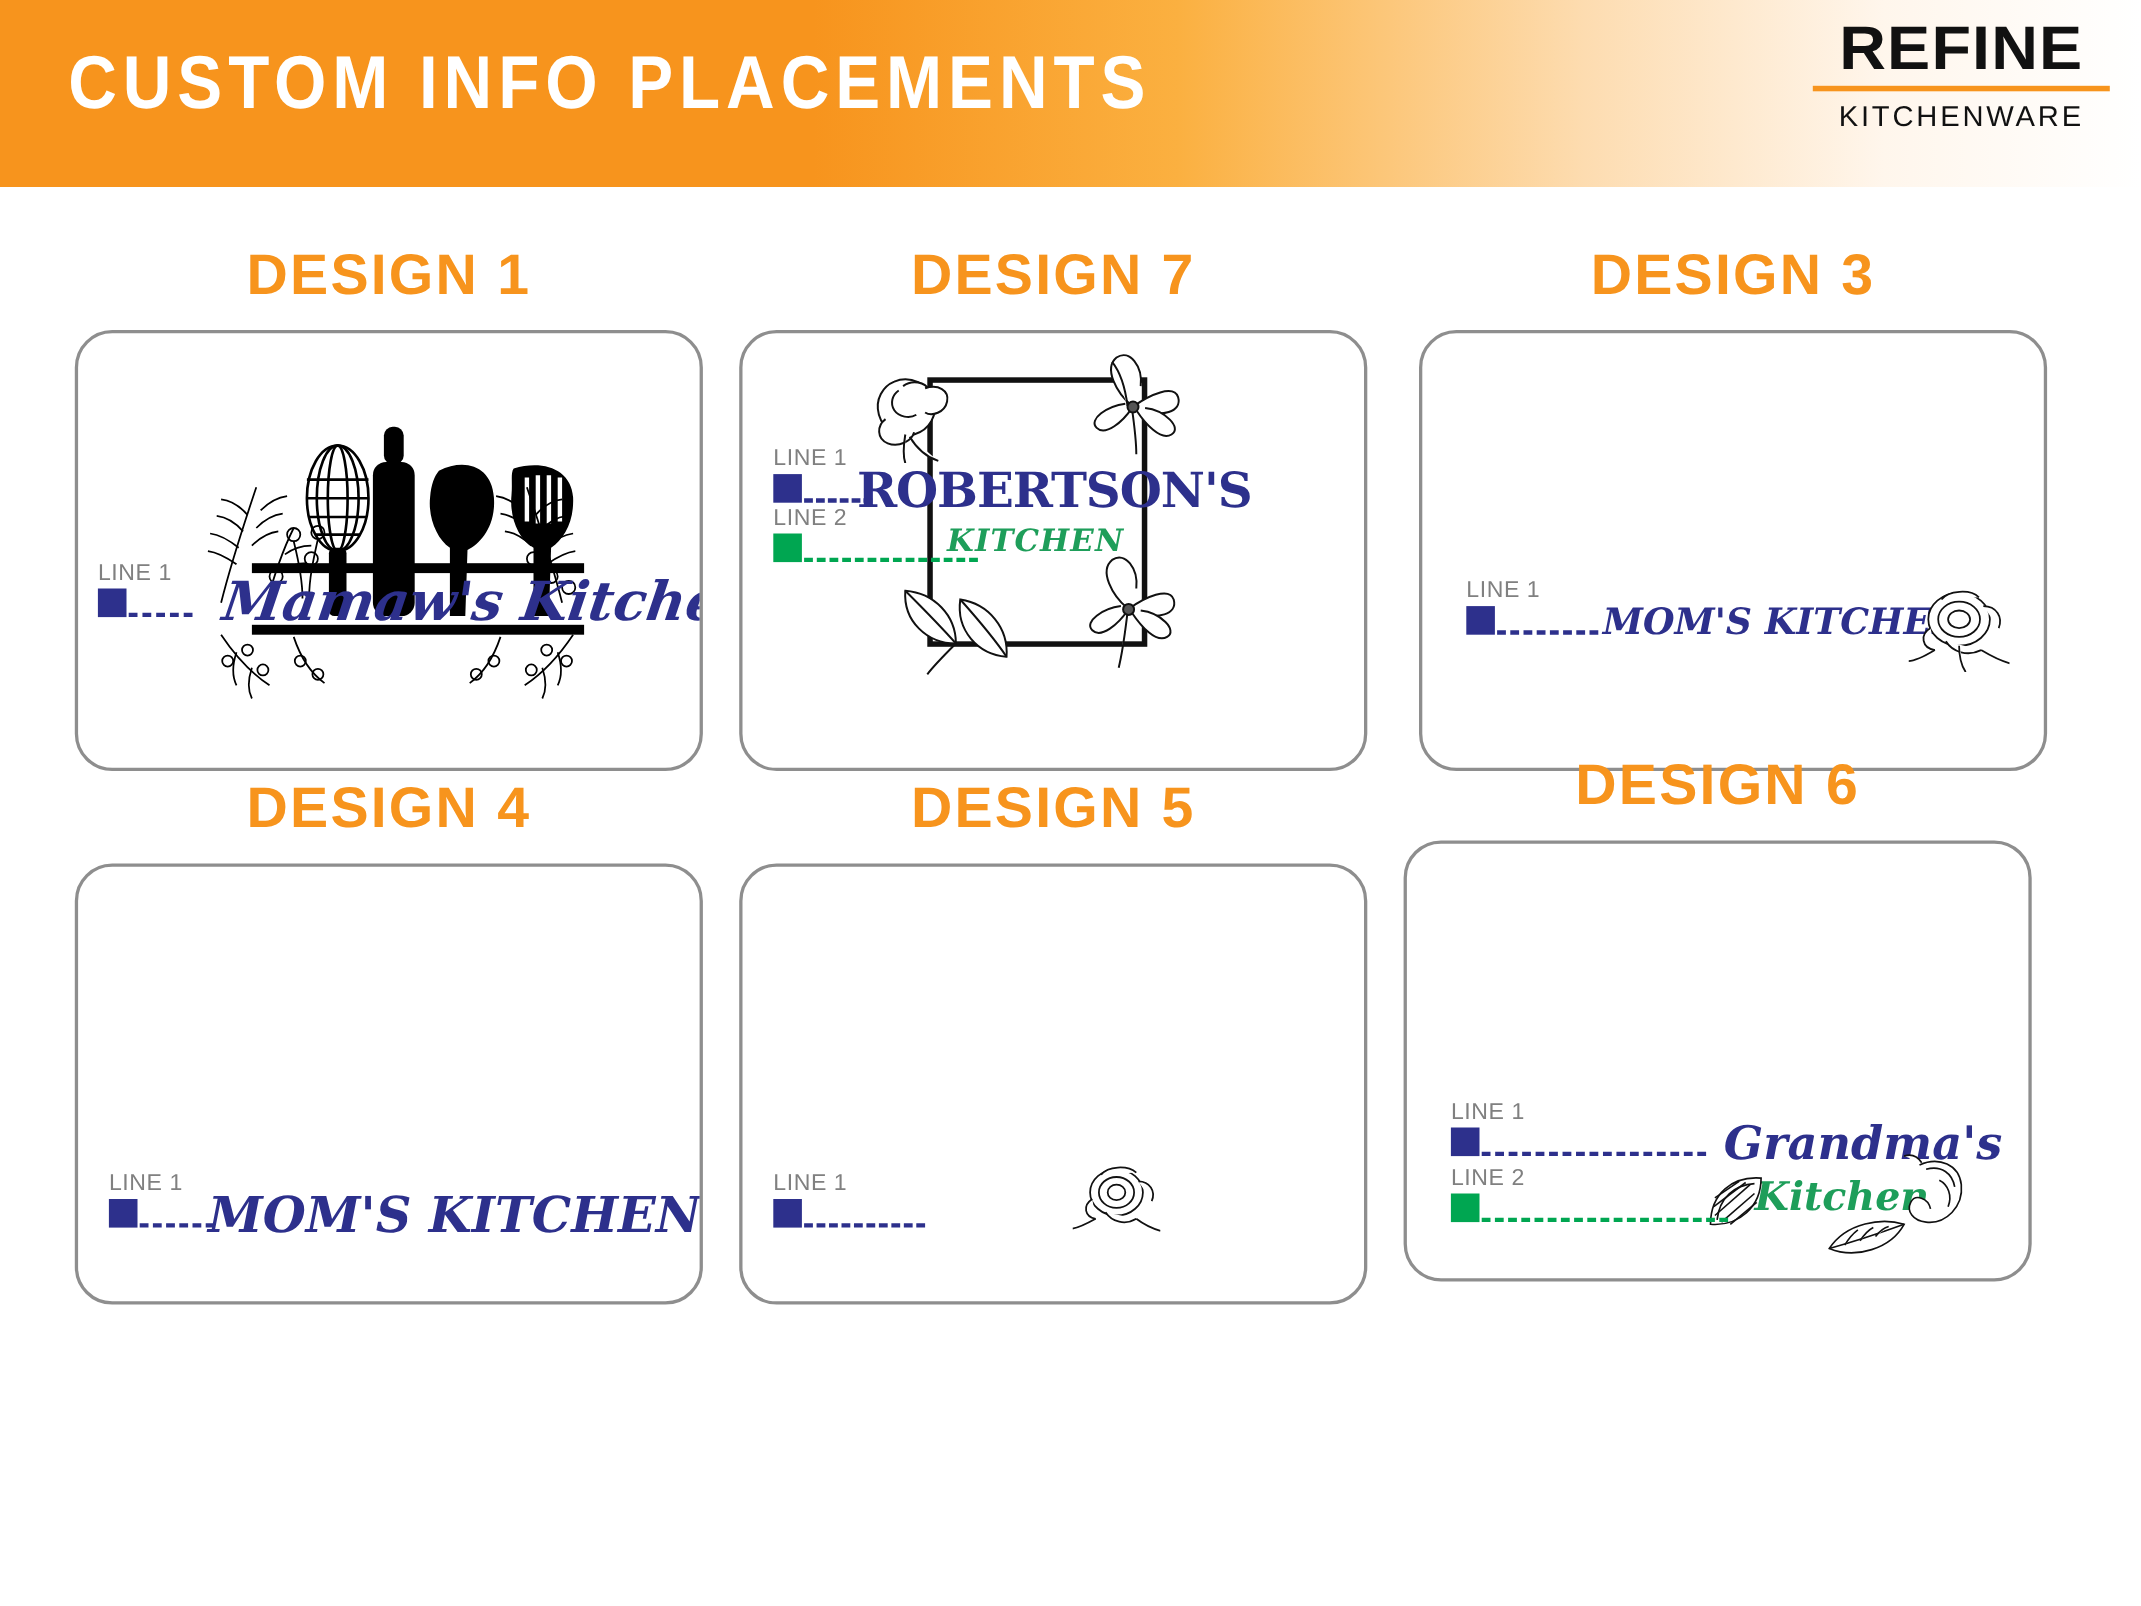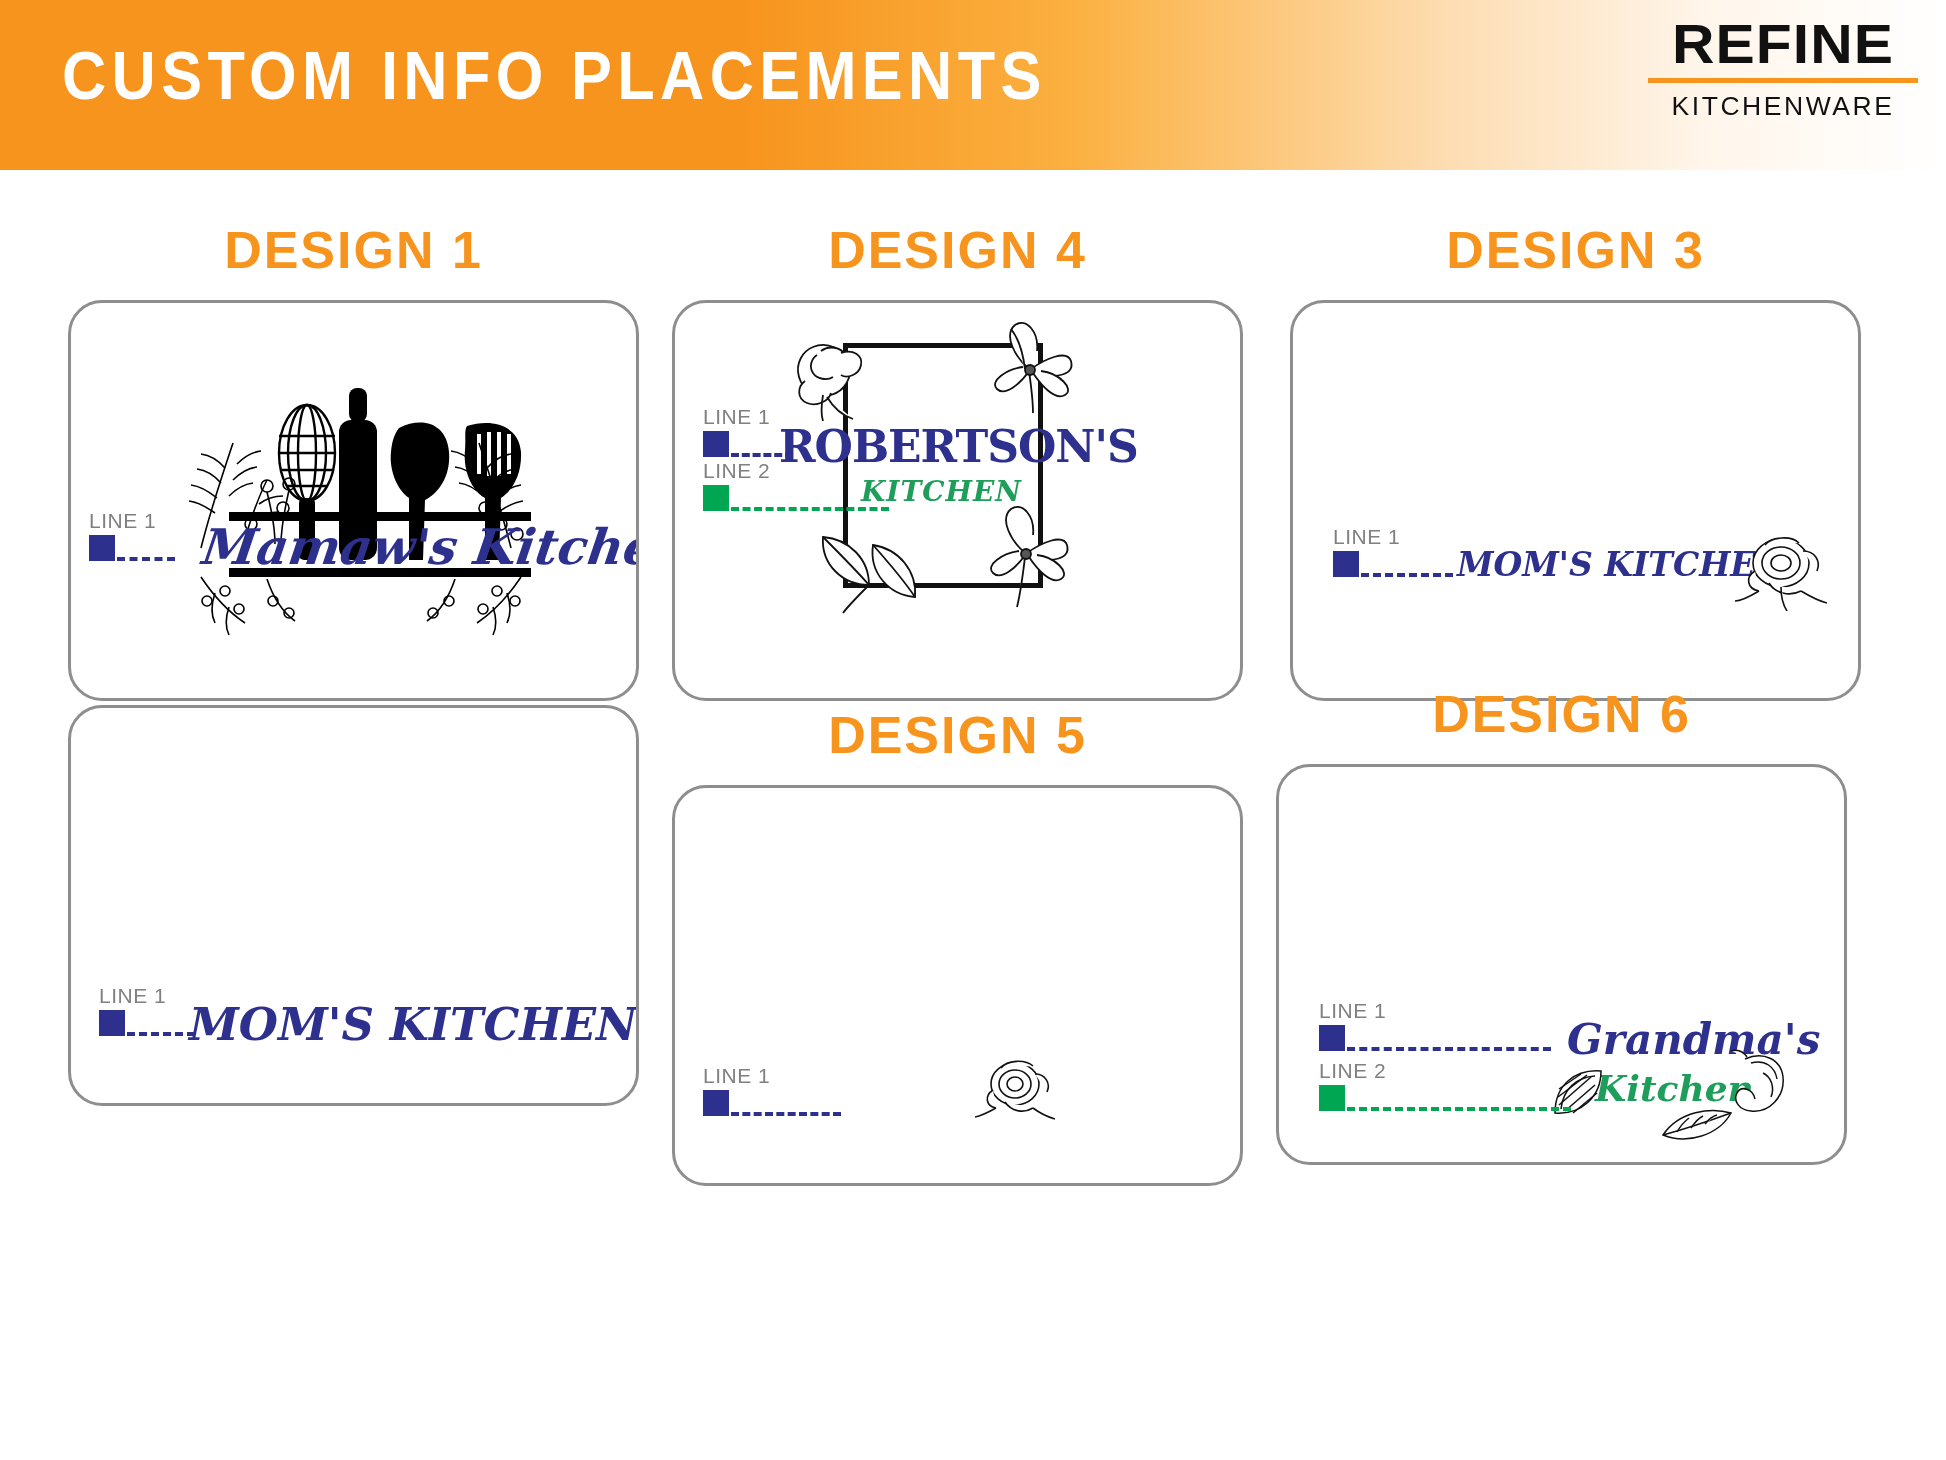--- a/index.html
+++ b/index.html
@@ -224,21 +224,21 @@
             <path d="M86 8 C92 26 100 40 114 50"></path>
             <circle cx="92" cy="30" r="5"></circle>
               <circle cx="108" cy="42" r="5"></circle>
           </g>
         </svg>
       </div>
     </div>
   </div>
 
   <div class="cell" style="left:672px;top:50px;">
-    <div class="design-title">DESIGN 4</div>
+    <div class="design-title">DESIGN 7</div>
     <div class="board">
 
       <div class="art" style="left:168px;top:40px;width:190px;height:235px;border:5px solid #111;"></div>
 
       <div class="art" style="left:108px;top:22px;">
         <svg width="90" height="96" viewBox="0 0 90 96">
           <g stroke="#111" stroke-width="1.8" fill="#fff">
             <path d="M30 22 C20 26 12 38 16 52 C20 66 34 74 48 70 C62 66 70 52 66 38 C62 24 44 16 30 22 Z"></path>
             <path d="M34 30 C28 34 26 42 30 48 C34 54 44 56 50 52"></path>
             <path d="M38 26 C46 20 58 22 62 30"></path>
@@ -331,20 +331,21 @@
 
       <div class="marker-row" style="left:40px;top:248px;">
         <span class="marker-label">LINE 1</span>
         <span class="sq navy"></span>
         <span class="dash" style="width:92px;"></span>
       </div>
     </div>
   </div>
 
   <div class="cell" style="left:68px;top:535px;">
+    <div class="design-title">DESIGN 4</div>
     <div class="board">
 
       <div class="art serif-navy" style="left:118px;top:290px;font-size:45px;font-weight:bold;font-style:italic;">MOM'S KITCHEN</div>
 
       <div class="marker-row" style="left:28px;top:302px;">
         <span class="marker-label">LINE 1</span>
         <span class="sq navy"></span>
         <span class="dash" style="width:68px;"></span>
       </div>
     </div>

